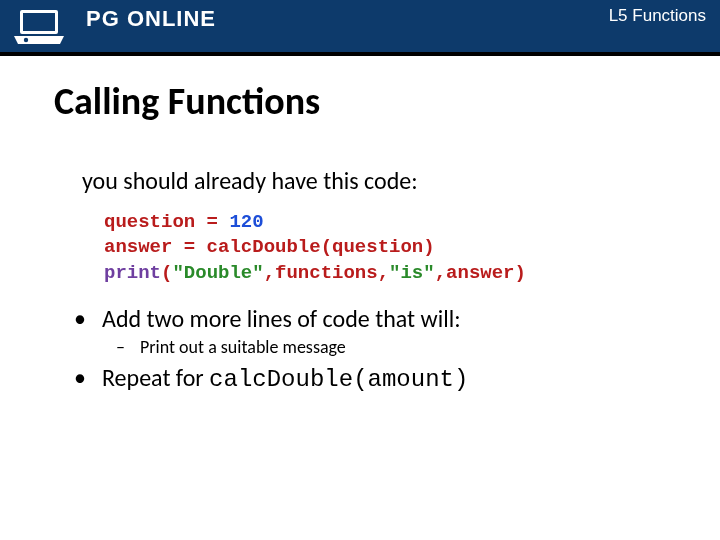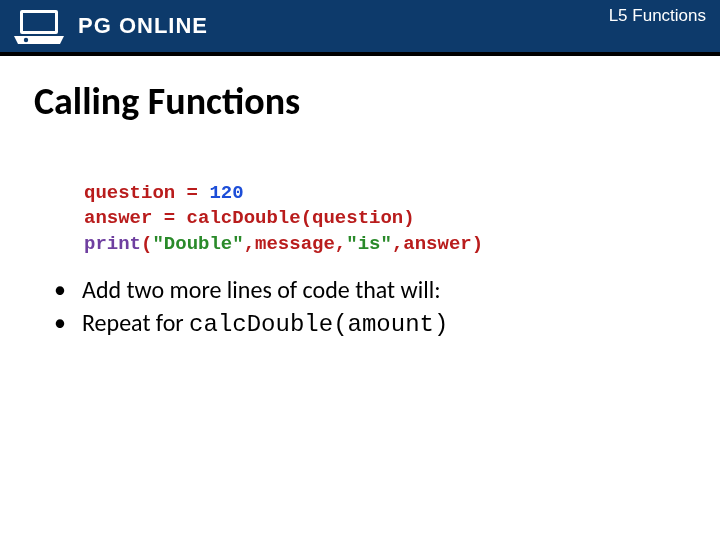--- a/index.html
+++ b/index.html
@@ -7,39 +7,38 @@
   .header {
     background: #0d3a6b;
     height: 56px;
     position: relative;
     display: flex;
     align-items: center;
     border-bottom: 4px solid #000;
   }
   .logo-wrap {
     display: flex;
-    align-items: center;
     margin-left: 12px;
-    gap: 12px;
+    gap: 20px;
   }
   .laptop-icon { width: 54px; height: 40px; display: inline-block; }
   .pg-text { color: #fff; font-weight: 600; font-size: 22px; letter-spacing: 1px; font-family: Arial, sans-serif; }
   .pg-text .pg { font-weight: 800; }
   .header-right {
     position: absolute;
     right: 14px;
     top: 6px;
     text-align: right;
     color: #fff;
     font-family: Arial, sans-serif;
     font-size: 17px;
     line-height: 1.2;
   }
   .content {
-    padding: 22px 34px 0 34px;
+    padding: 22px 34px 0 54px;
   }
   .title {
     font-size: 38px;
     font-weight: 700;
     margin-bottom: 14px;
   }
   .intro {
     font-size: 24px;
     line-height: 1.2;
     margin-bottom: 14px;
@@ -117,29 +116,33 @@
   <div class="header-right">
     <div>L5 Functions</div>
   </div>
 </div>
 
 <div class="content">
   <h1 class="title">Calling Functions</h1>
 
   <p class="intro">
     <br>
+    <span class="intro-indent">you should already have this code:</span>
   </p>
 
   <div class="code-block"><span class="kw-def">question = </span><span class="kw-num">120</span>
 <span class="kw-def">answer = calcDouble(question)</span>
-<span class="kw-print">print</span><span class="kw-def">(</span><span class="kw-str">"Double"</span><span class="kw-def">,message,</span><span class="kw-str">"is"</span><span class="kw-def">,answer)</span></div>
+<span class="kw-print">print</span><span class="kw-def">(</span><span class="kw-str">"Double"</span><span class="kw-def">,functions,</span><span class="kw-str">"is"</span><span class="kw-def">,answer)</span></div>
 
   <ul class="main-list">
     <li>
       <span>Add two more lines of code that will:</span>
       <ul class="sub-list">
+        <li>
+          <span>Print out a suitable message</span>
+        </li>
       </ul>
     </li>
     <li>
       <span>Repeat for </span><span class="mono">calcDouble(amount)</span>
     </li>
   </ul>
 </div>
 
 </body></html>

